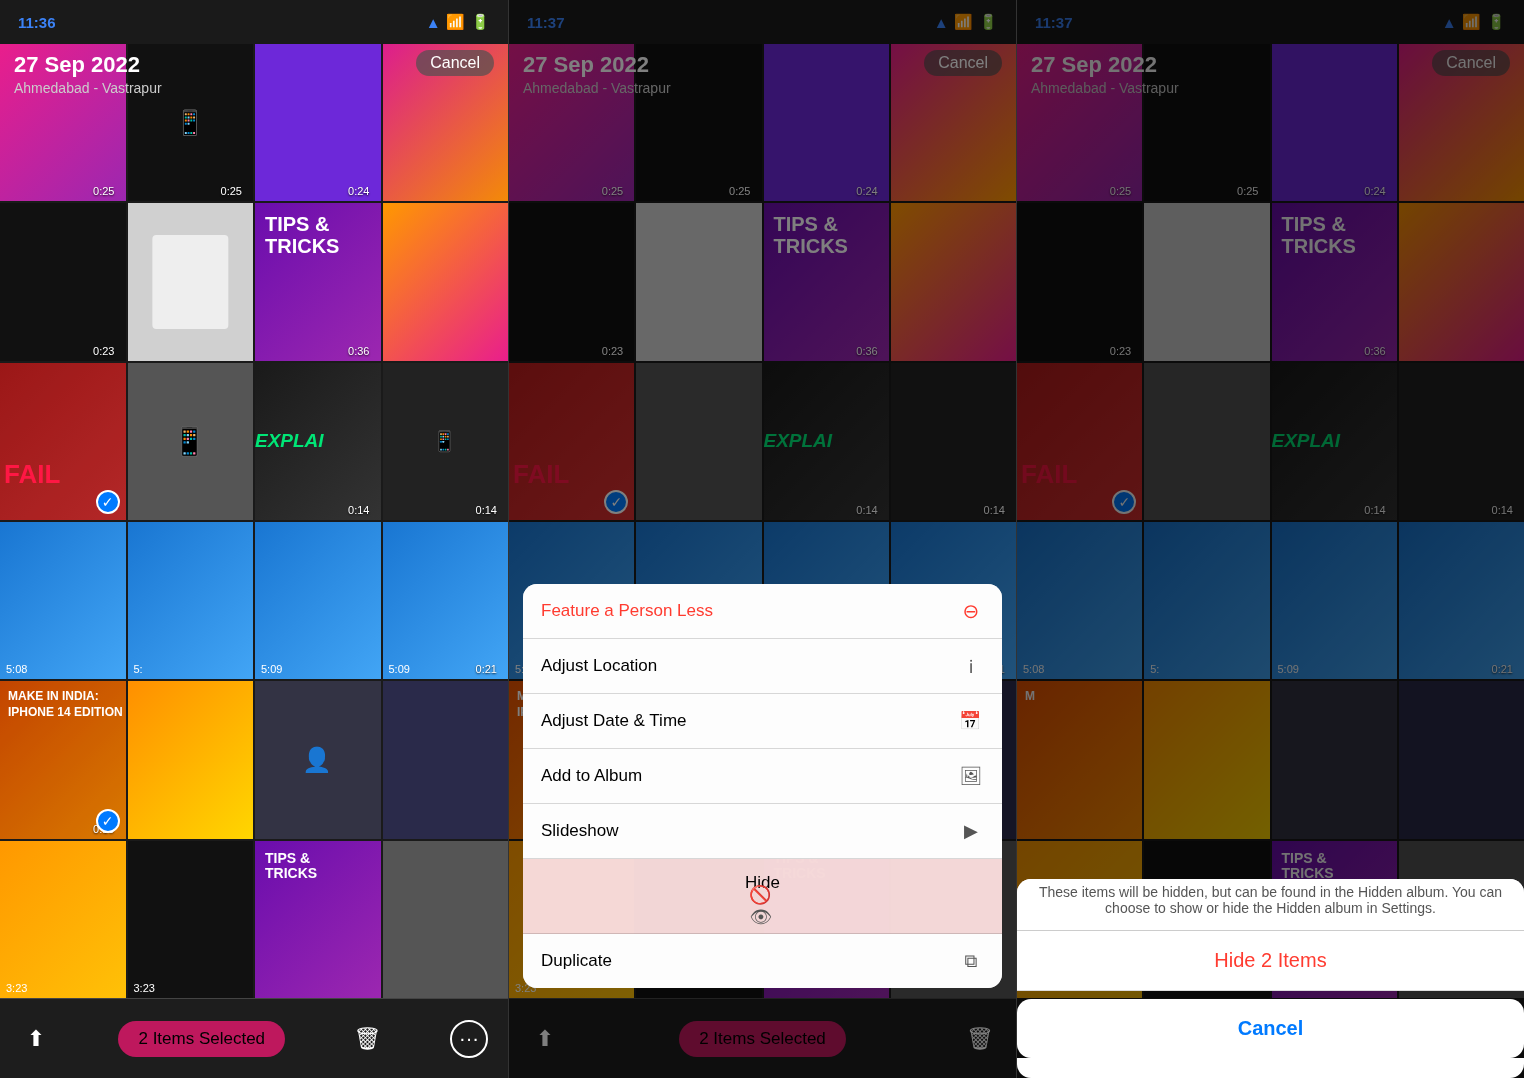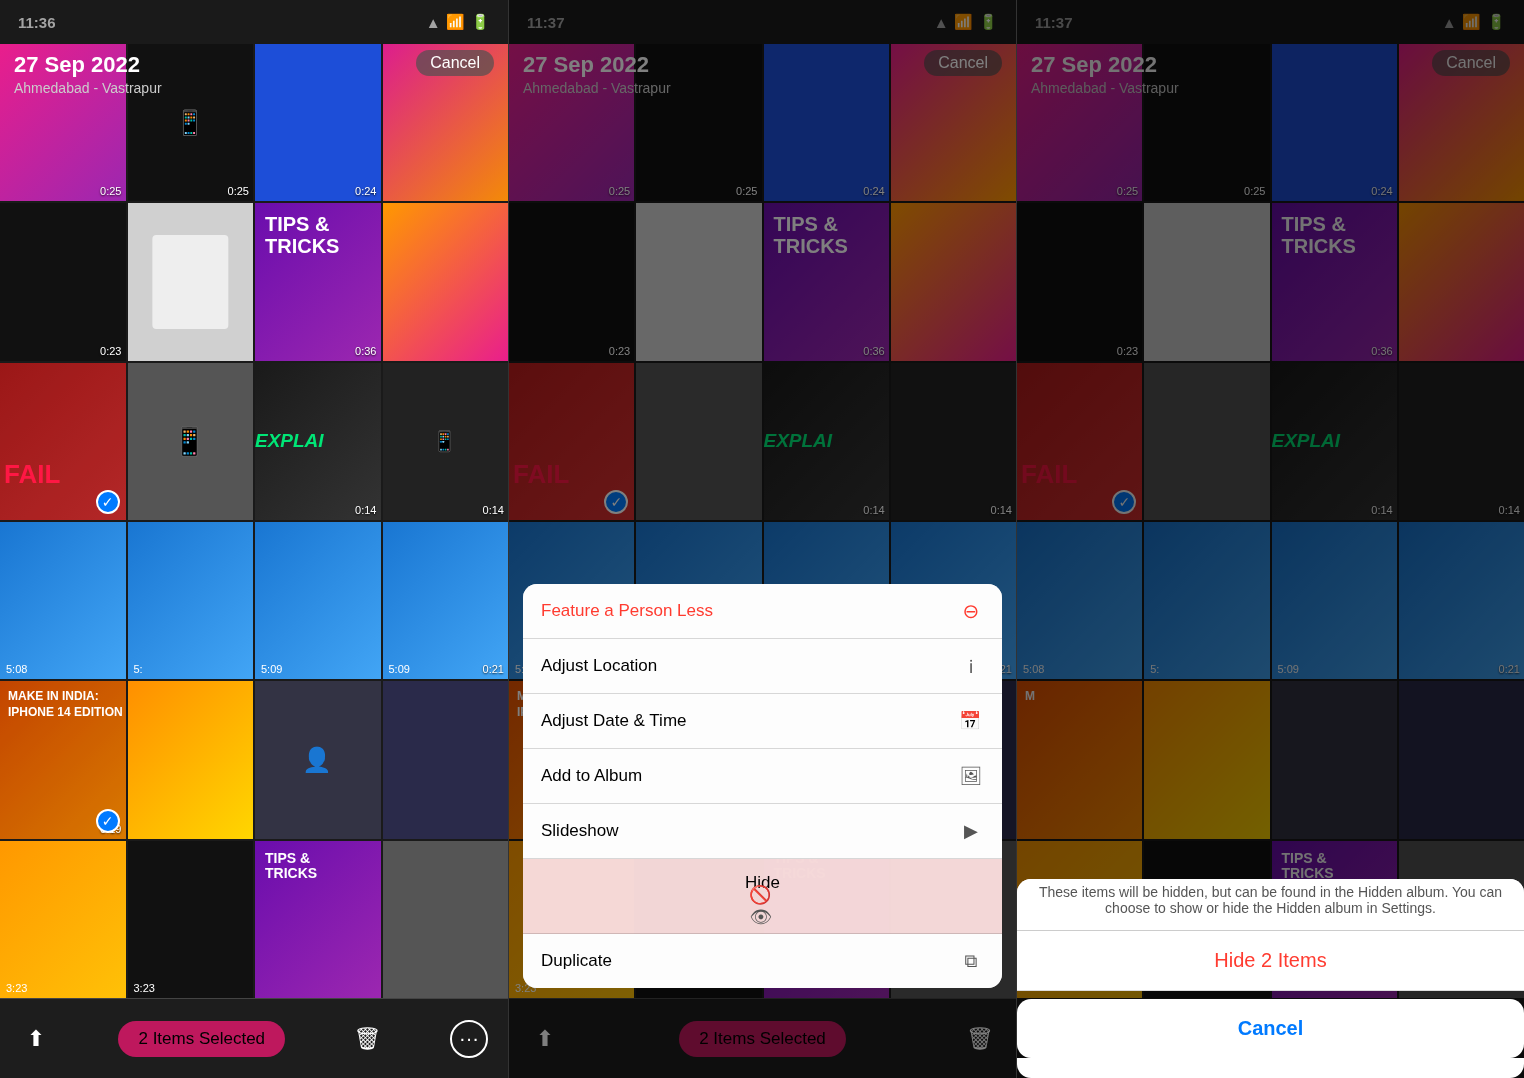--- a/index.html
+++ b/index.html
@@ -27,21 +27,21 @@
       position: absolute;
       top: 0;
       left: 0;
       right: 0;
       height: 44px;
       display: flex;
       align-items: center;
       justify-content: space-between;
       padding: 0 18px;
       z-index: 10;
-      color: #a3a3a3;
+      color: #3b82f6;
       font-size: 15px;
       font-weight: 600;
     }
     .status-bar .time { font-weight: 700; }
     .status-icons { display: flex; gap: 6px; align-items: center; }
 
     
     .photo-grid {
       position: absolute;
       top: 44px;
@@ -57,35 +57,35 @@
 
     .photo-cell {
       position: relative;
       background: #2a2a2a;
       overflow: hidden;
     }
 
     
     .thumb-pink { background: linear-gradient(135deg, #e91e8c, #9c27b0); }
     .thumb-dark { background: #111; }
-    .thumb-dark2 { background: #1d4ed8; }
+    .thumb-dark2 { background: #6d28d9; }
     .thumb-purple { background: linear-gradient(135deg, #6a1b9a, #880e4f); }
     .thumb-gray { background: #555; }
     .thumb-lightblue { background: linear-gradient(135deg, #1976d2, #42a5f5); }
     .thumb-tips { background: linear-gradient(135deg, #6a0dad, #9c27b0); }
     .thumb-explain { background: linear-gradient(135deg, #1a1a1a, #333); }
     .thumb-fail { background: linear-gradient(135deg, #b71c1c, #d32f2f); }
     .thumb-make { background: linear-gradient(135deg, #e65100, #ff8f00); }
     .thumb-person { background: #334; }
     .thumb-emoji { background: linear-gradient(135deg, #ff9800, #ffc107); }
 
     .photo-cell .duration {
       position: absolute;
       bottom: 4px;
-      right: 4px;
+      right: 11px;
       color: #fff;
       font-size: 11px;
       font-weight: 500;
       text-shadow: 0 1px 2px rgba(0,0,0,0.8);
     }
 
     
     .date-header {
       position: absolute;
       top: 44px;

